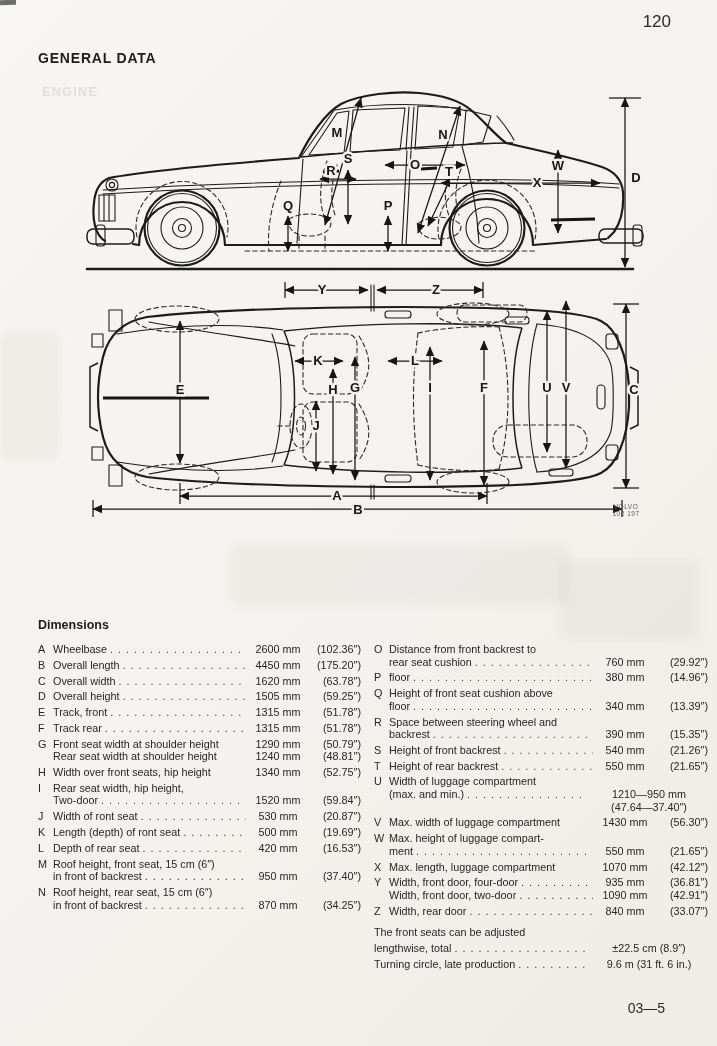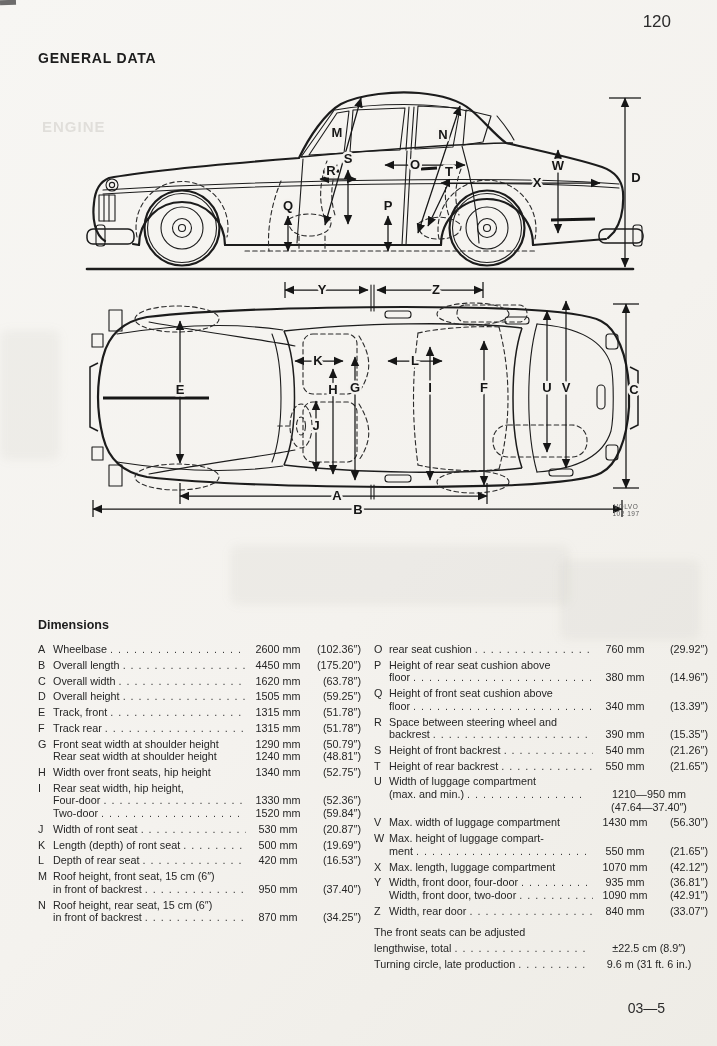--- a/index.html
+++ b/index.html
@@ -5,21 +5,21 @@
   html,body{margin:0;padding:0;}
   body{width:717px;height:1046px;position:relative;overflow:hidden;
        font-family:"Liberation Sans", sans-serif;
        background:linear-gradient(135deg,#f7f6f3 0%,#f4f2ee 55%,#eeece6 100%);
        color:#242424;}
   .corner-mark{position:absolute;left:0;top:0;width:16px;height:5px;background:#4a4a4a;
        transform:rotate(-2deg);opacity:.8;}
   .page-number{position:absolute;top:12px;right:46px;font-size:17px;color:#2b2b2b;}
   .page-title{position:absolute;left:38px;top:50px;font-size:14px;font-weight:bold;
        letter-spacing:.8px;color:#1d1d1d;}
-  .ghost{position:absolute;left:42px;top:118px;font-size:15px;font-weight:bold;
+  .ghost{position:absolute;left:42px;top:84px;font-size:13px;font-weight:bold;
        letter-spacing:1px;color:rgba(90,88,80,.14);filter:blur(.7px);}
   .smudge{position:absolute;background:rgba(120,114,100,.06);filter:blur(5px);border-radius:8px;}
   .diagram{position:absolute;}
   svg{display:block;}
   svg .body-line{fill:none;stroke:#1c1c1c;stroke-width:2.2;stroke-linecap:round;stroke-linejoin:round;}
   svg .thin{fill:none;stroke:#1c1c1c;stroke-width:1.1;stroke-linecap:round;stroke-linejoin:round;}
   svg .med{fill:none;stroke:#1c1c1c;stroke-width:1.5;}
   svg .dash{fill:none;stroke:#2a2a2a;stroke-width:1.1;stroke-dasharray:4.5 3.2;stroke-linecap:round;}
   svg .dim{fill:none;stroke:#161616;stroke-width:1.25;}
   svg .fat{stroke:#161616;stroke-width:3;}
@@ -364,26 +364,20 @@
       </div>
     </div>
     <div class="dim-row">
       <span class="dim-key">I</span>
       <div class="dim-lines">
         <div class="dim-line">
           <span class="dim-text">Rear seat width, hip height,</span>
           <span class="spacer"></span>
         </div>
         <div class="dim-line">
-          <span class="dim-text">Four-door</span>
-          <span class="leader"></span>
-          <span class="dim-mm">1330 mm</span>
-          <span class="dim-in">(52.36″)</span>
-        </div>
-        <div class="dim-line">
           <span class="dim-text">Two-door</span>
           <span class="leader"></span>
           <span class="dim-mm">1520 mm</span>
           <span class="dim-in">(59.84″)</span>
         </div>
       </div>
     </div>
     <div class="dim-row">
       <span class="dim-key">J</span>
       <div class="dim-lines">
@@ -447,35 +441,35 @@
         </div>
       </div>
     </div>
   </div>
 <div class="col right">
   <div id="dim-right">
       <div class="dim-row">
         <span class="dim-key">O</span>
         <div class="dim-lines">
           <div class="dim-line">
+            <span class="dim-text">Distance from front backrest to</span>
+            <span class="spacer"></span>
+          </div>
+          <div class="dim-line">
             <span class="dim-text">rear seat cushion</span>
             <span class="leader"></span>
             <span class="dim-mm">760 mm</span>
             <span class="dim-in">(29.92″)</span>
           </div>
         </div>
       </div>
       <div class="dim-row">
         <span class="dim-key">P</span>
         <div class="dim-lines">
           <div class="dim-line">
-            <span class="dim-text">Height of rear seat cushion above</span>
-            <span class="spacer"></span>
-          </div>
-          <div class="dim-line">
             <span class="dim-text">floor</span>
             <span class="leader"></span>
             <span class="dim-mm">380 mm</span>
             <span class="dim-in">(14.96″)</span>
           </div>
         </div>
       </div>
       <div class="dim-row">
         <span class="dim-key">Q</span>
         <div class="dim-lines">

